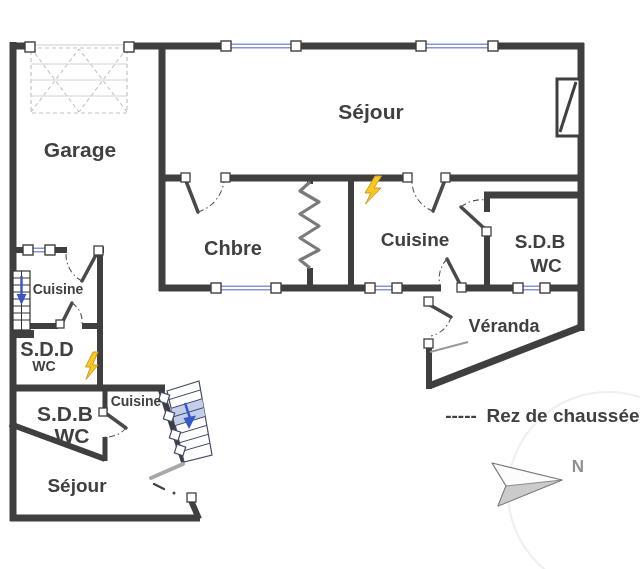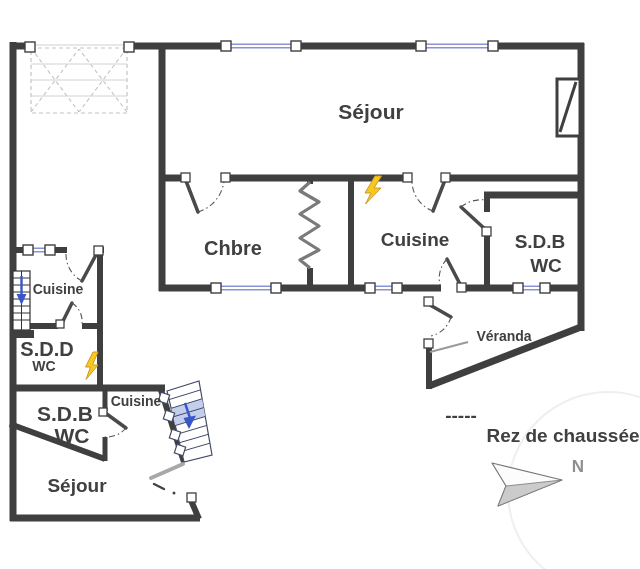--- a/index.html
+++ b/index.html
@@ -171,32 +171,33 @@
   <g>
     <polygon points="93,352 85.5,367 90.5,367 86,379.5 98,365 92.5,365 98,352" fill="#f8c81c" stroke="#c9992a" stroke-width="1" stroke-linejoin="round"></polygon>
   </g>
 
   <g>
     <path d="M492,463 L562,480 L498,506 L506,486 Z" fill="#fcfcfc" stroke="#777" stroke-width="1.2" stroke-linejoin="round"></path>
     <path d="M506,486 L562,480 L498,506 Z" fill="#cbcbcb" stroke="#777" stroke-width="0.8"></path>
   </g>
 </svg>
 
+<span class="lbl" style="left:80px;top:149px;font-size:21px">Garage</span>
 <span class="lbl" style="left:371px;top:111px;font-size:21px">Séjour</span>
 <span class="lbl" style="left:233px;top:248px;font-size:20px">Chbre</span>
 <span class="lbl" style="left:415px;top:239px;font-size:19px">Cuisine</span>
 <span class="lbl" style="left:540px;top:241px;font-size:19px">S.D.B</span>
 <span class="lbl" style="left:546px;top:265px;font-size:19px">WC</span>
-<span class="lbl" style="left:504px;top:336px;font-size:14px">Véranda</span>
+<span class="lbl" style="left:504px;top:326px;font-size:18px">Véranda</span>
 <span class="lbl" style="left:58px;top:289px;font-size:14px">Cuisine</span>
 <span class="lbl" style="left:47px;top:349px;font-size:20px">S.D.D</span>
 <span class="lbl" style="left:44px;top:366px;font-size:14px">WC</span>
 <span class="lbl" style="left:65px;top:413px;font-size:21px">S.D.B</span>
 <span class="lbl" style="left:72px;top:435px;font-size:21px">WC</span>
 <span class="lbl" style="left:136px;top:401px;font-size:14px">Cuisine</span>
 <span class="lbl" style="left:77px;top:485px;font-size:19px">Séjour</span>
 
 <span class="lbl" style="left:461px;top:415px;font-size:19px">-----</span>
-<span class="lbl" style="left:563px;top:435px;font-size:19px">Rez de chaussée</span>
+<span class="lbl" style="left:563px;top:415px;font-size:19px">Rez de chaussée</span>
 
 <span class="lbl gray" style="left:578px;top:466px;font-size:17px">N</span>
 
 </div>
 
 </body></html>

